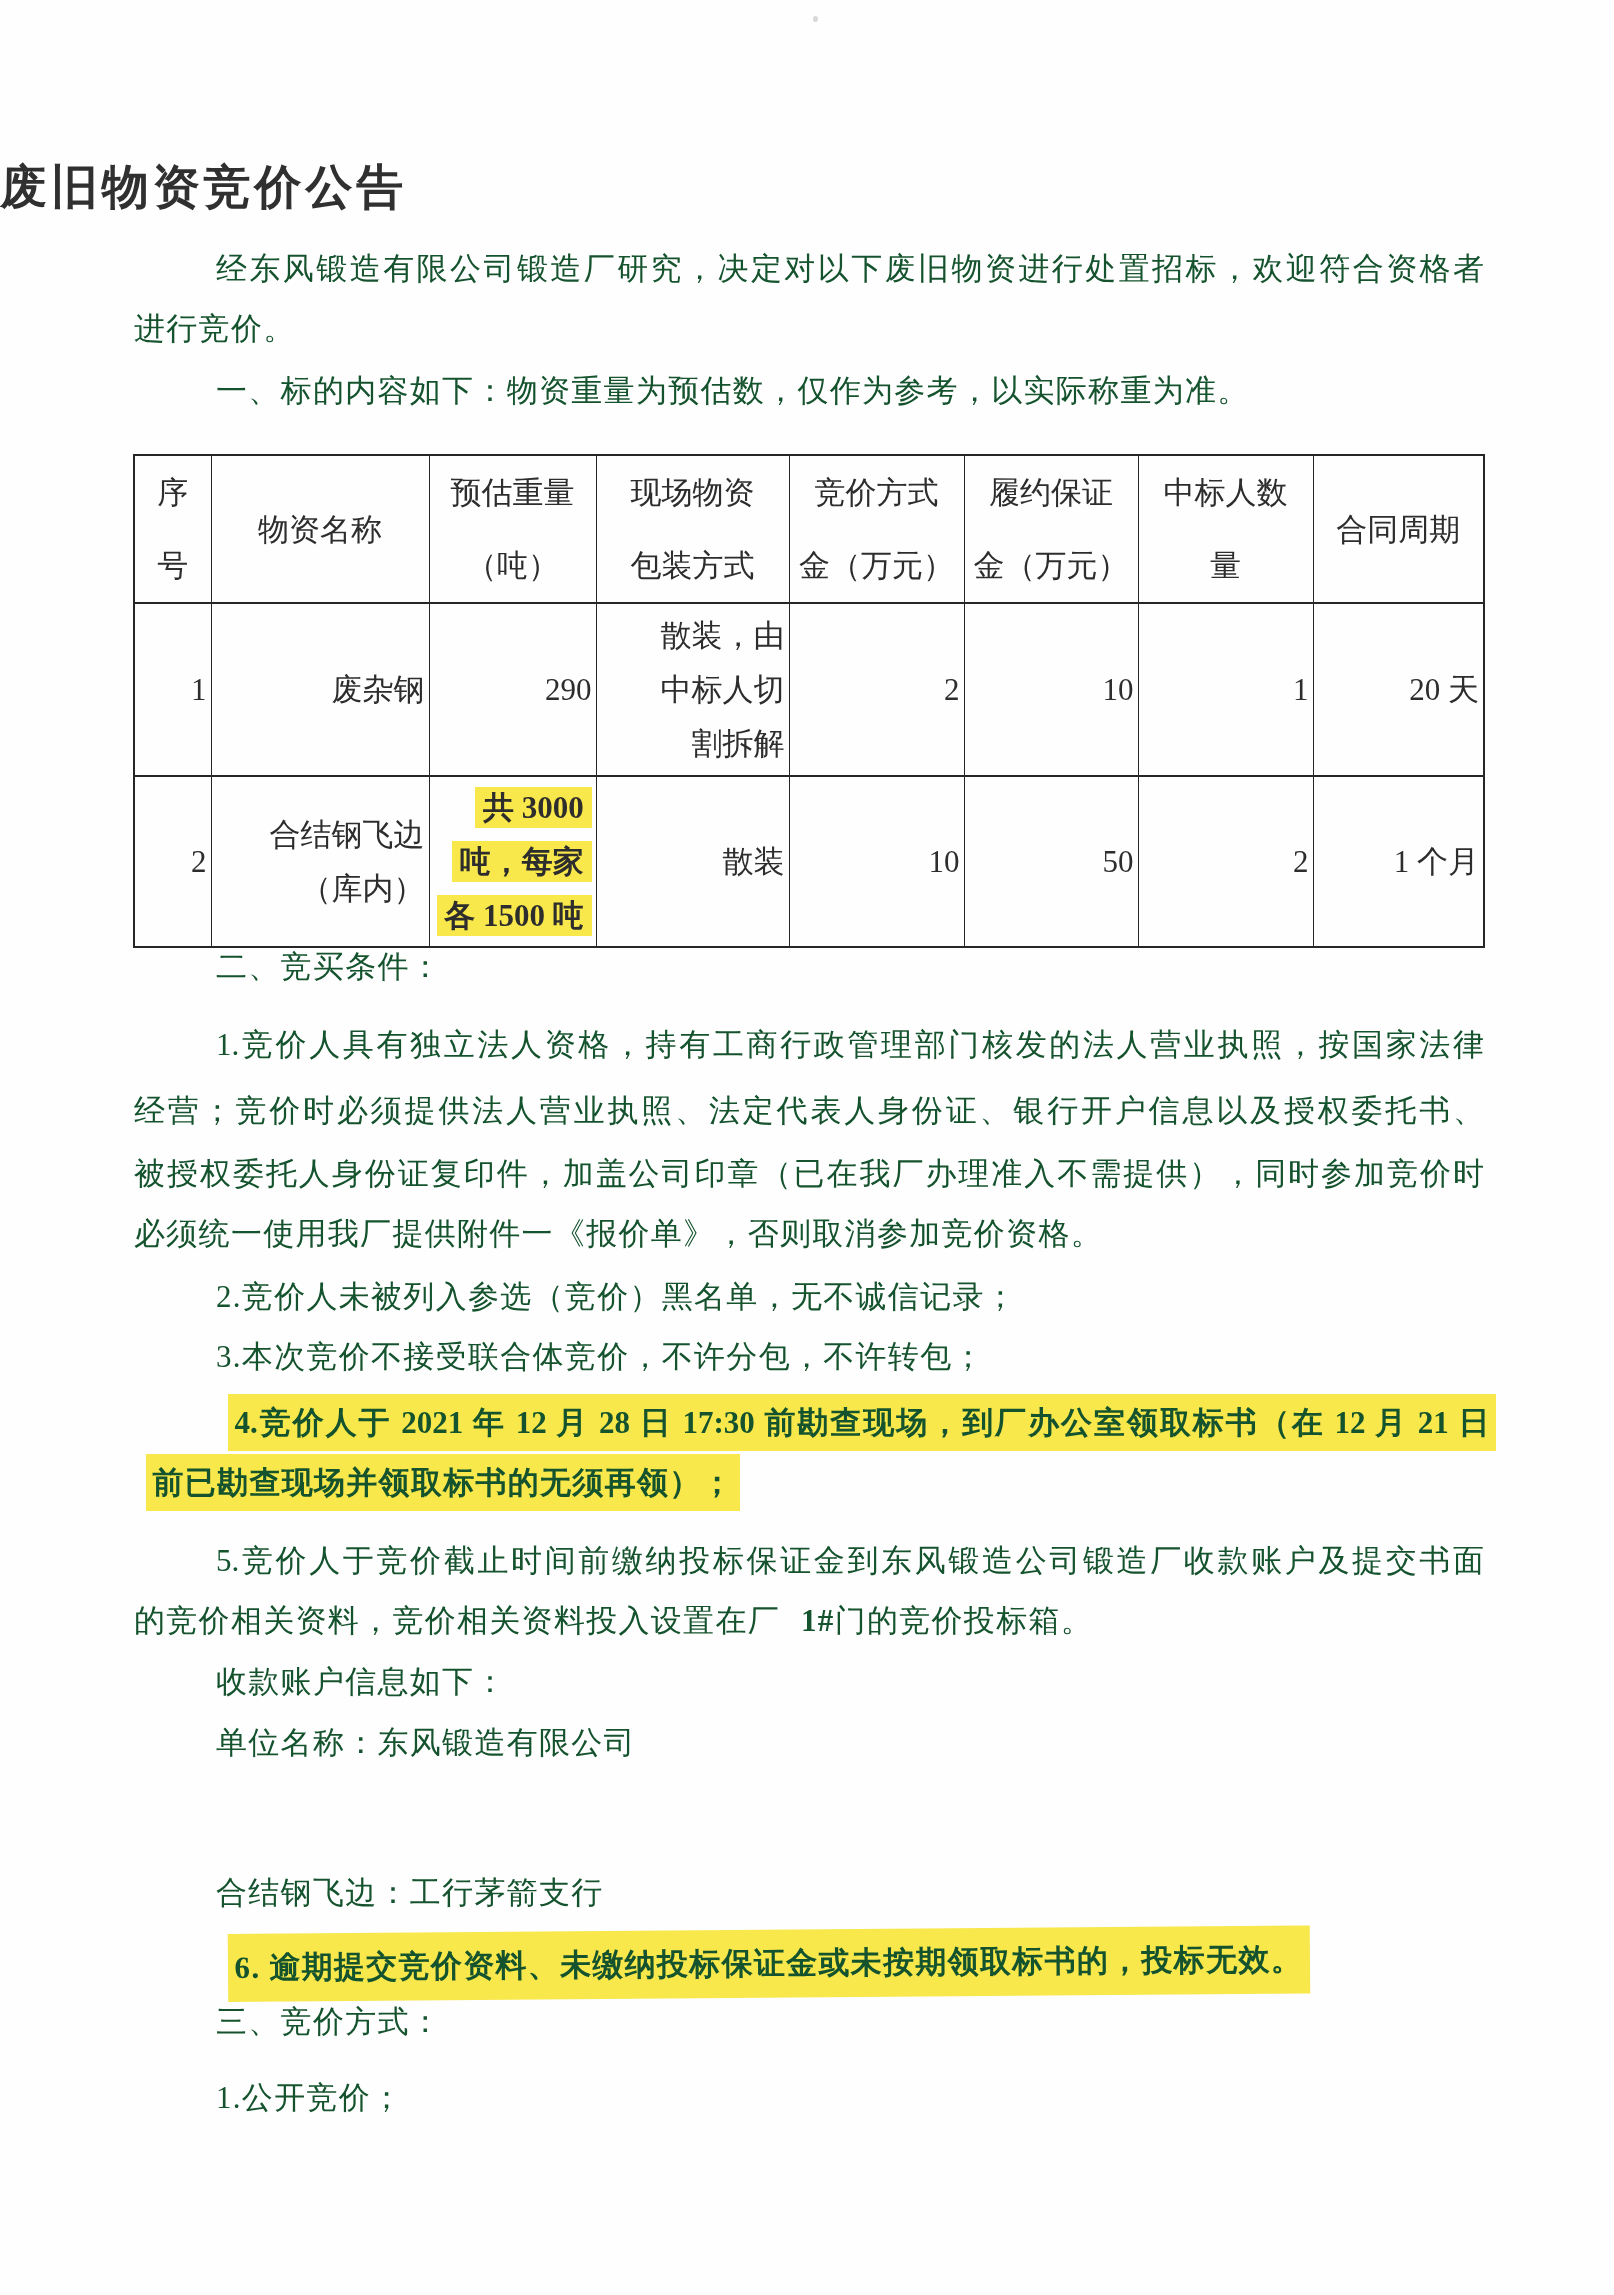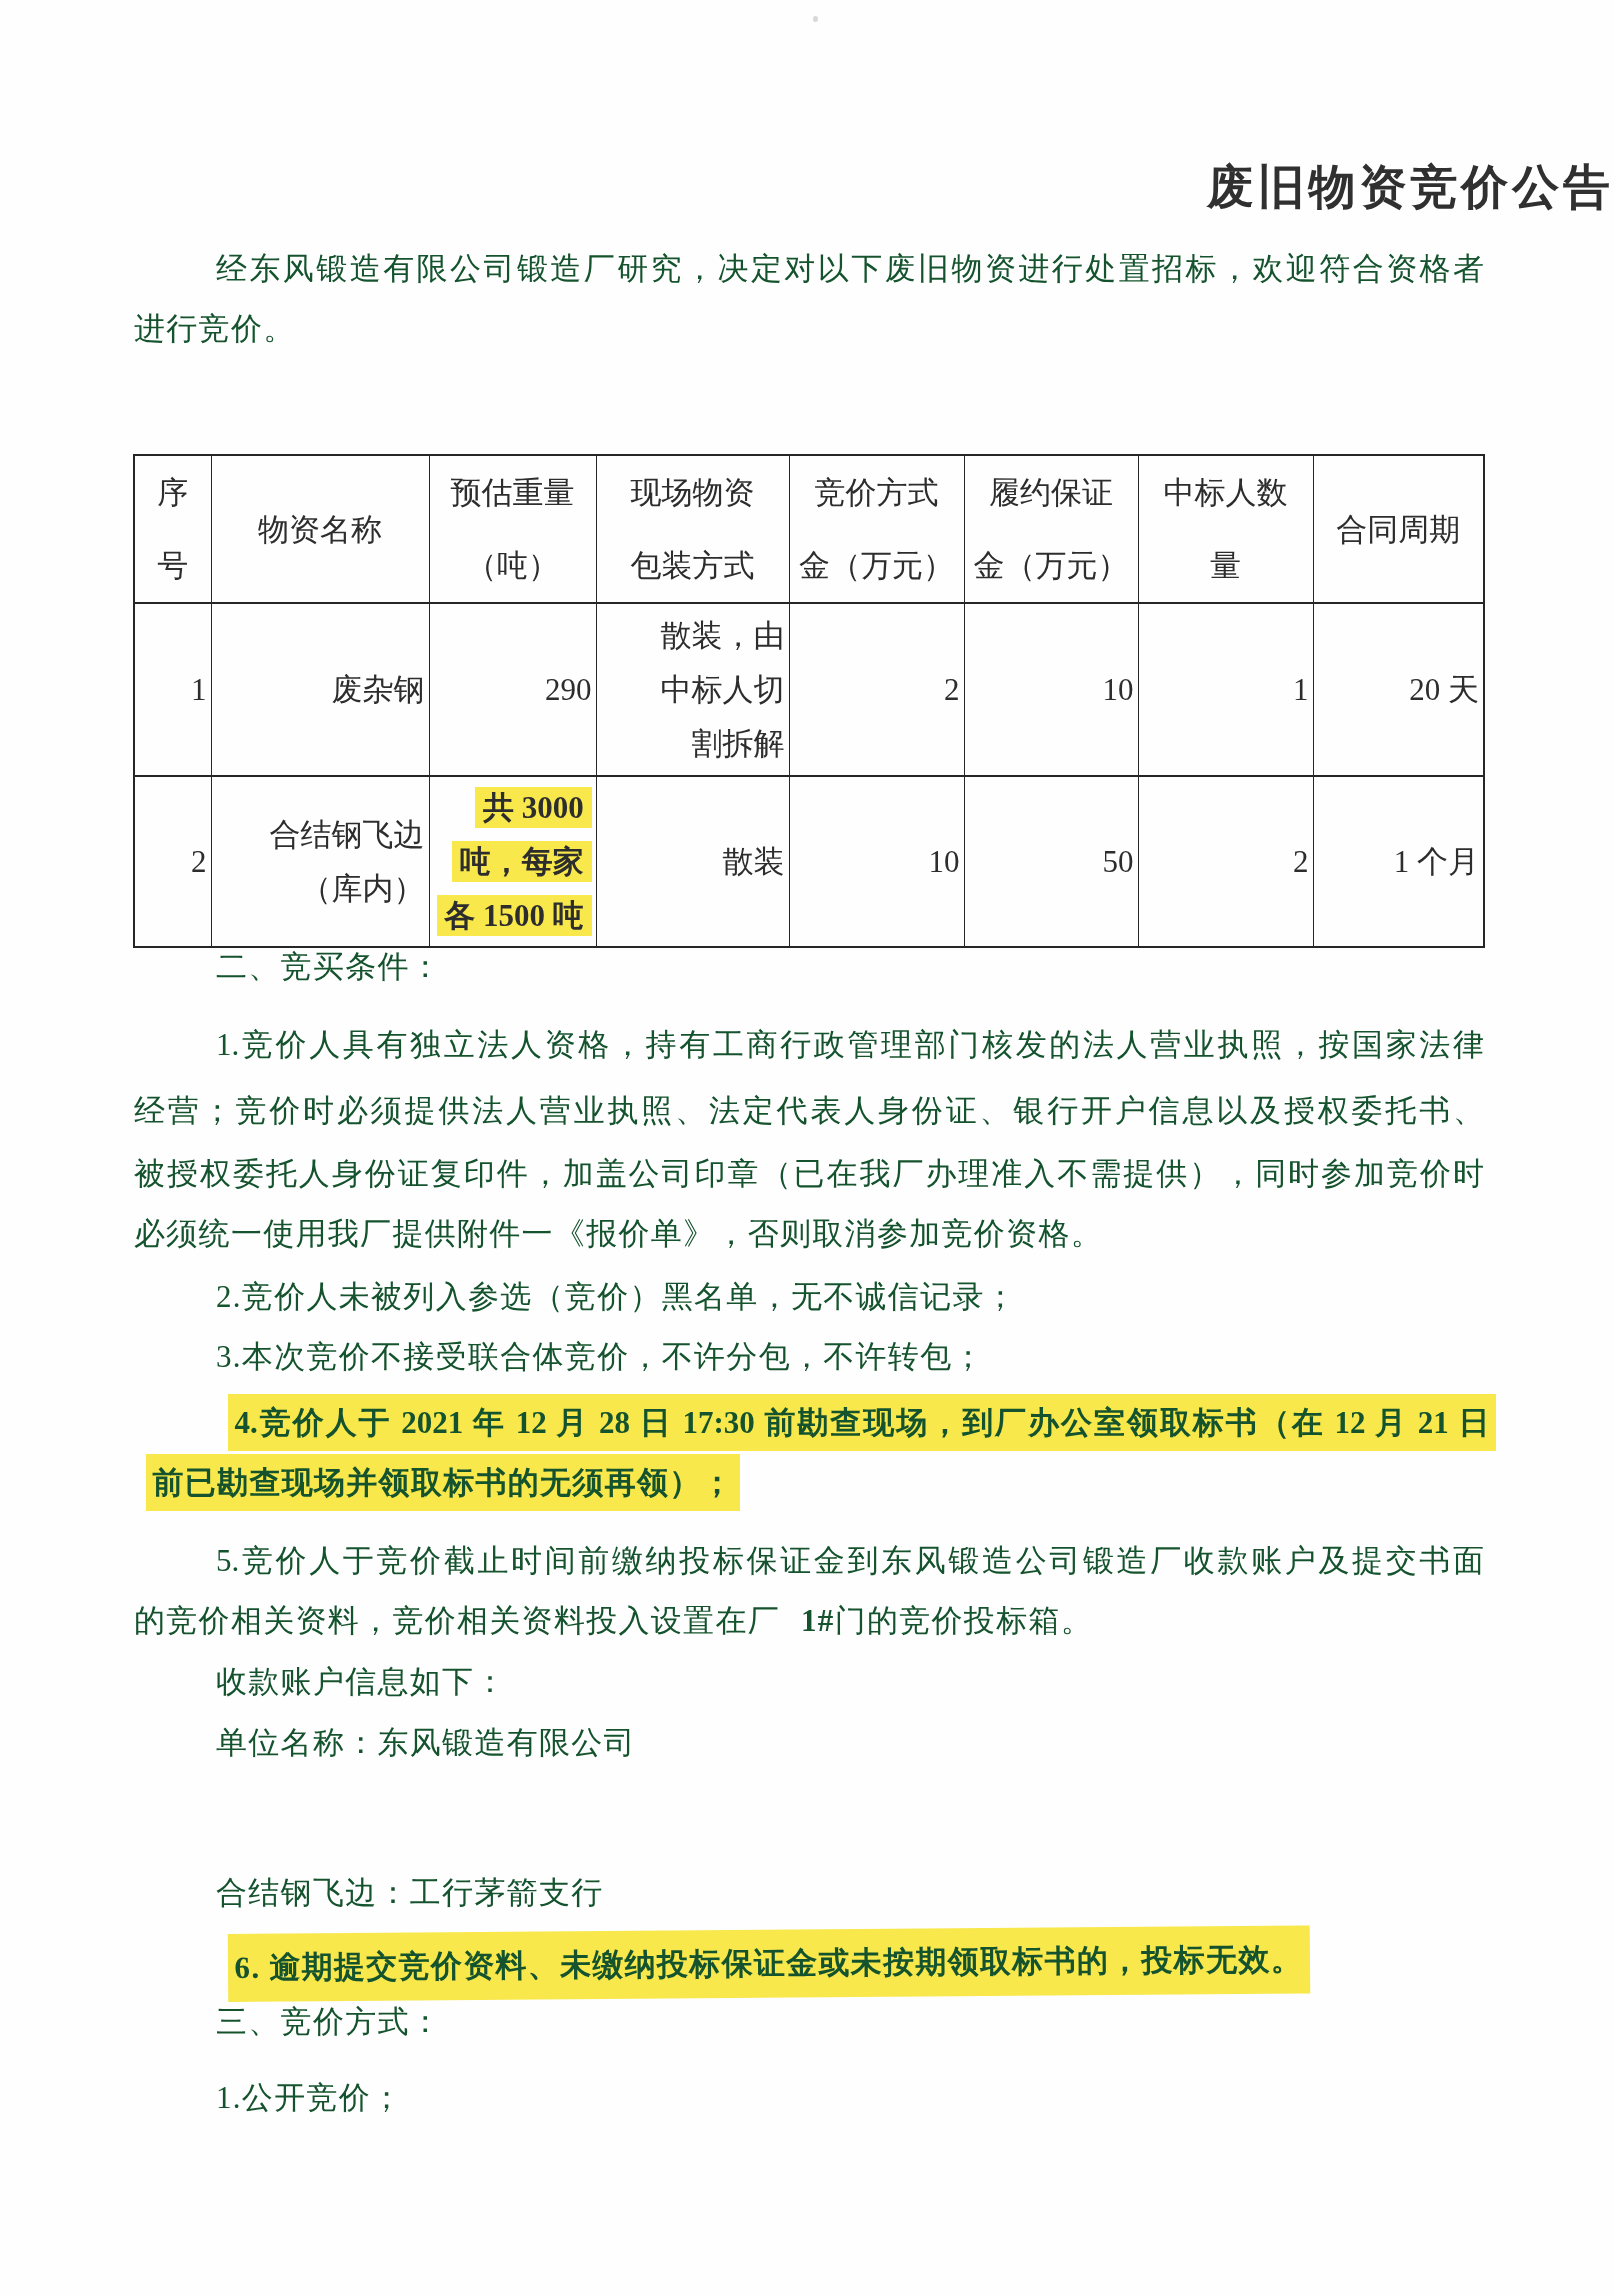--- a/index.html
+++ b/index.html
@@ -12,21 +12,21 @@
     color:#2d2d2d;
     overflow:hidden;
   }
   .scan-dot {
     position:absolute; left:813px; top:15.7px;
     width:4.6px; height:5.9px; background:#c9c9c9; border-radius:50%;
     opacity:.7;
   }
   .doc-title {
     position:absolute; top:156px; left:0; width:100%;
-    text-align:right;
+    text-align:left;
     font-size:47px; font-weight:700; letter-spacing:3.9px;
     color:#303030;
   }
   .line {
     position:absolute; left:134px; width:1350px; height:46px;
     line-height:46px; font-size:31px; letter-spacing:1.3px;
     white-space:nowrap; box-sizing:border-box;
     color:#14532d;
   }
   .indent { padding-left:82px; }
@@ -66,20 +66,21 @@
 
 <div class="page">
 
   <div class="scan-dot"></div>
 
   <div class="doc-title">废旧物资竞价公告</div>
 
   <div class="line indent fill" style="top:246px">经东风锻造有限公司锻造厂研究，决定对以下废旧物资进行处置招标，欢迎符合资格者</div>
   <div class="line" style="top:306px">进行竞价。</div>
 
+  <div class="line indent" style="top:368px">一、标的内容如下：物资重量为预估数，仅作为参考，以实际称重为准。</div>
 
   <table class="mat">
     <colgroup>
       <col style="width:77px">
         <col style="width:218px">
         <col style="width:167px">
         <col style="width:193px">
       <col style="width:175px">
         <col style="width:174px">
         <col style="width:175px">

